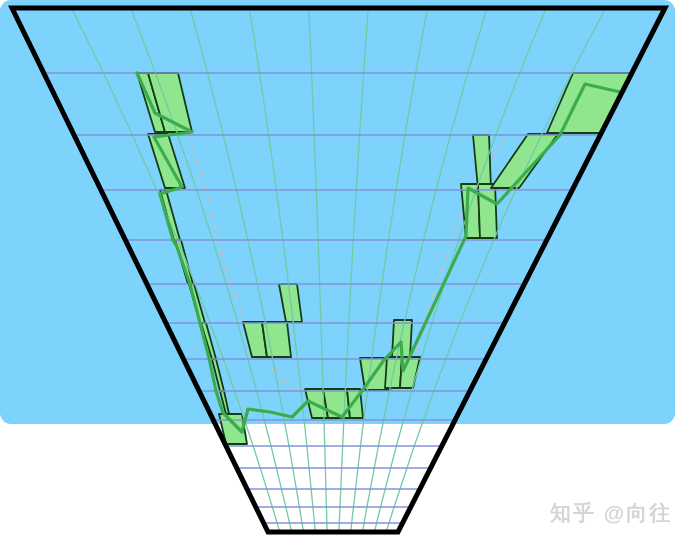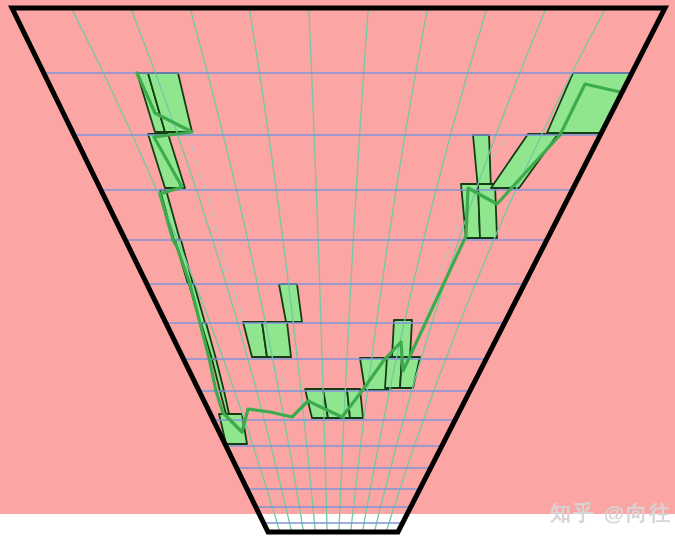--- a/index.html
+++ b/index.html
@@ -1,17 +1,17 @@
 <!DOCTYPE html>
 <html><head>
 <meta charset="utf-8">
 <style>
   html,body{margin:0;padding:0;background:#ffffff;}
   body{width:675px;height:543px;overflow:hidden;font-family:"Liberation Sans",sans-serif;}
-  .stage{position:relative;width:675px;height:514px;background:#fca5a5;}
+  .stage{position:relative;width:675px;height:424px;background:#7dd3fc;border-radius:11px;}
   svg{display:block;}
   .watermark-text{font-family:"Liberation Sans","DejaVu Sans",sans-serif;font-size:21px;letter-spacing:2px;fill:#d5d5d5;font-weight:bold;}
 </style>
 </head>
 <body>
 
 <div class="stage">
   <svg id="chart-svg" width="675" height="543" viewBox="0 0 675 543" xmlns="http://www.w3.org/2000/svg">
     <defs id="chart-defs">
         <clipPath id="funnel-clip">

